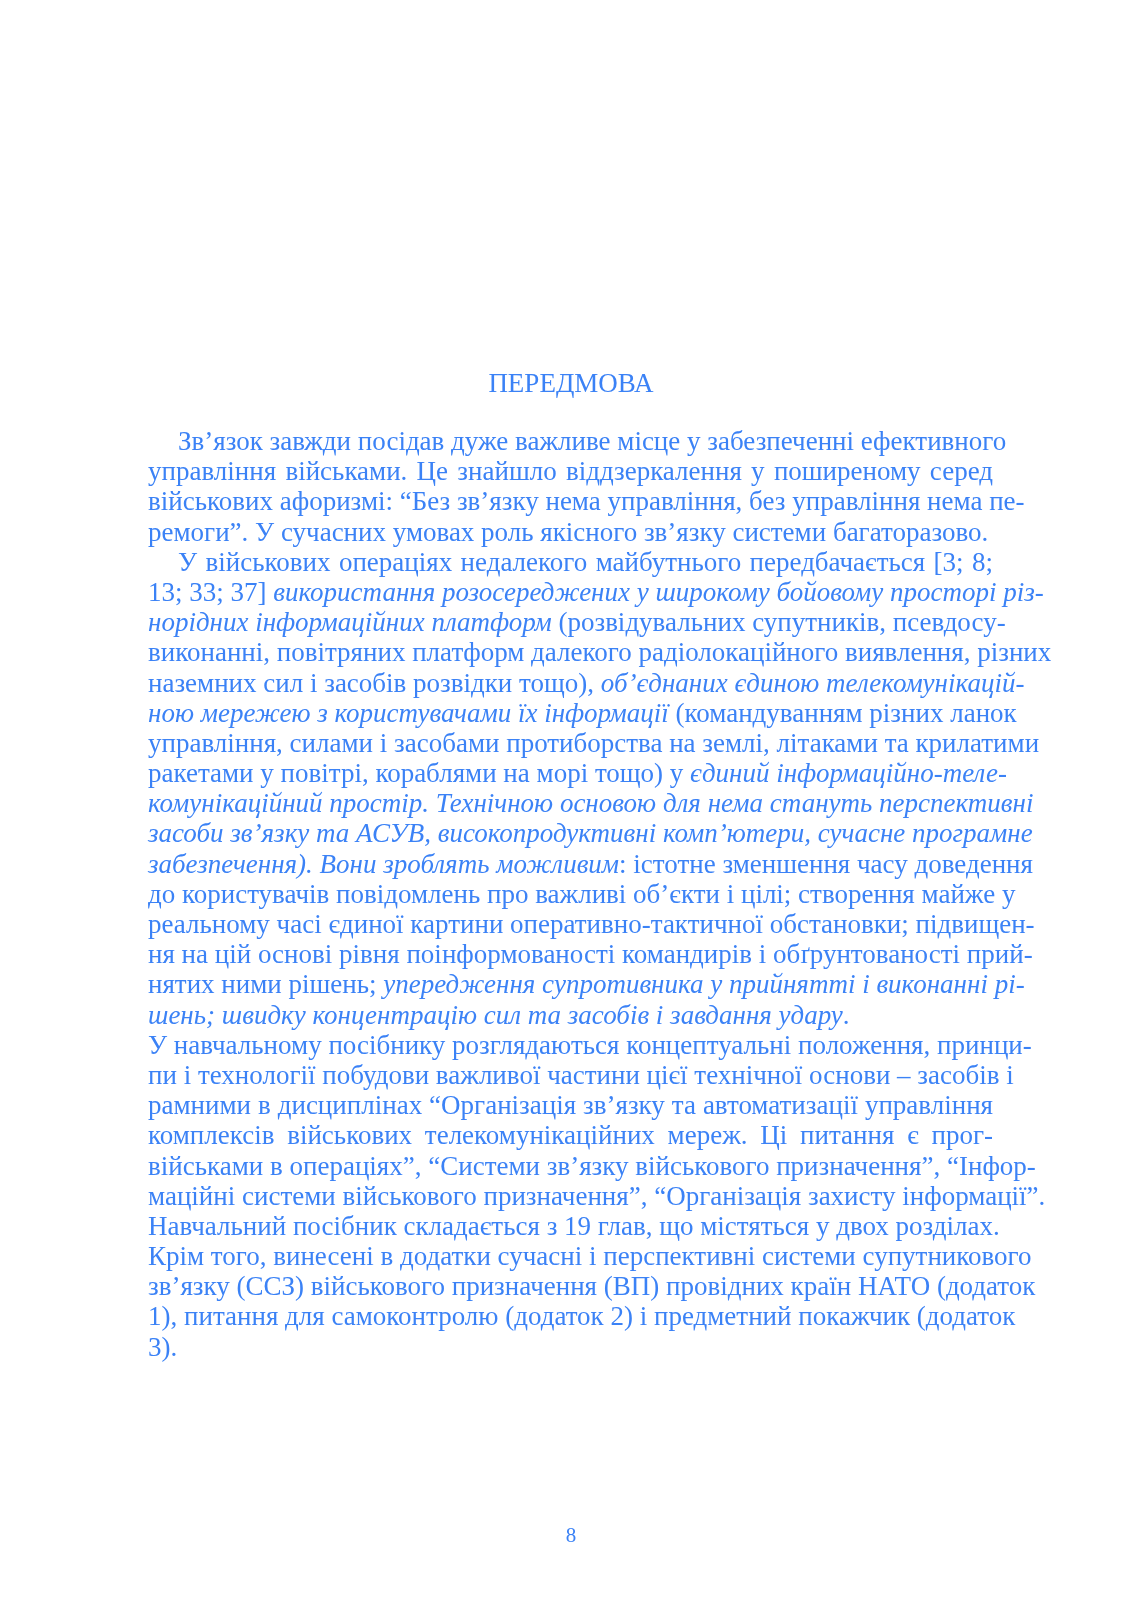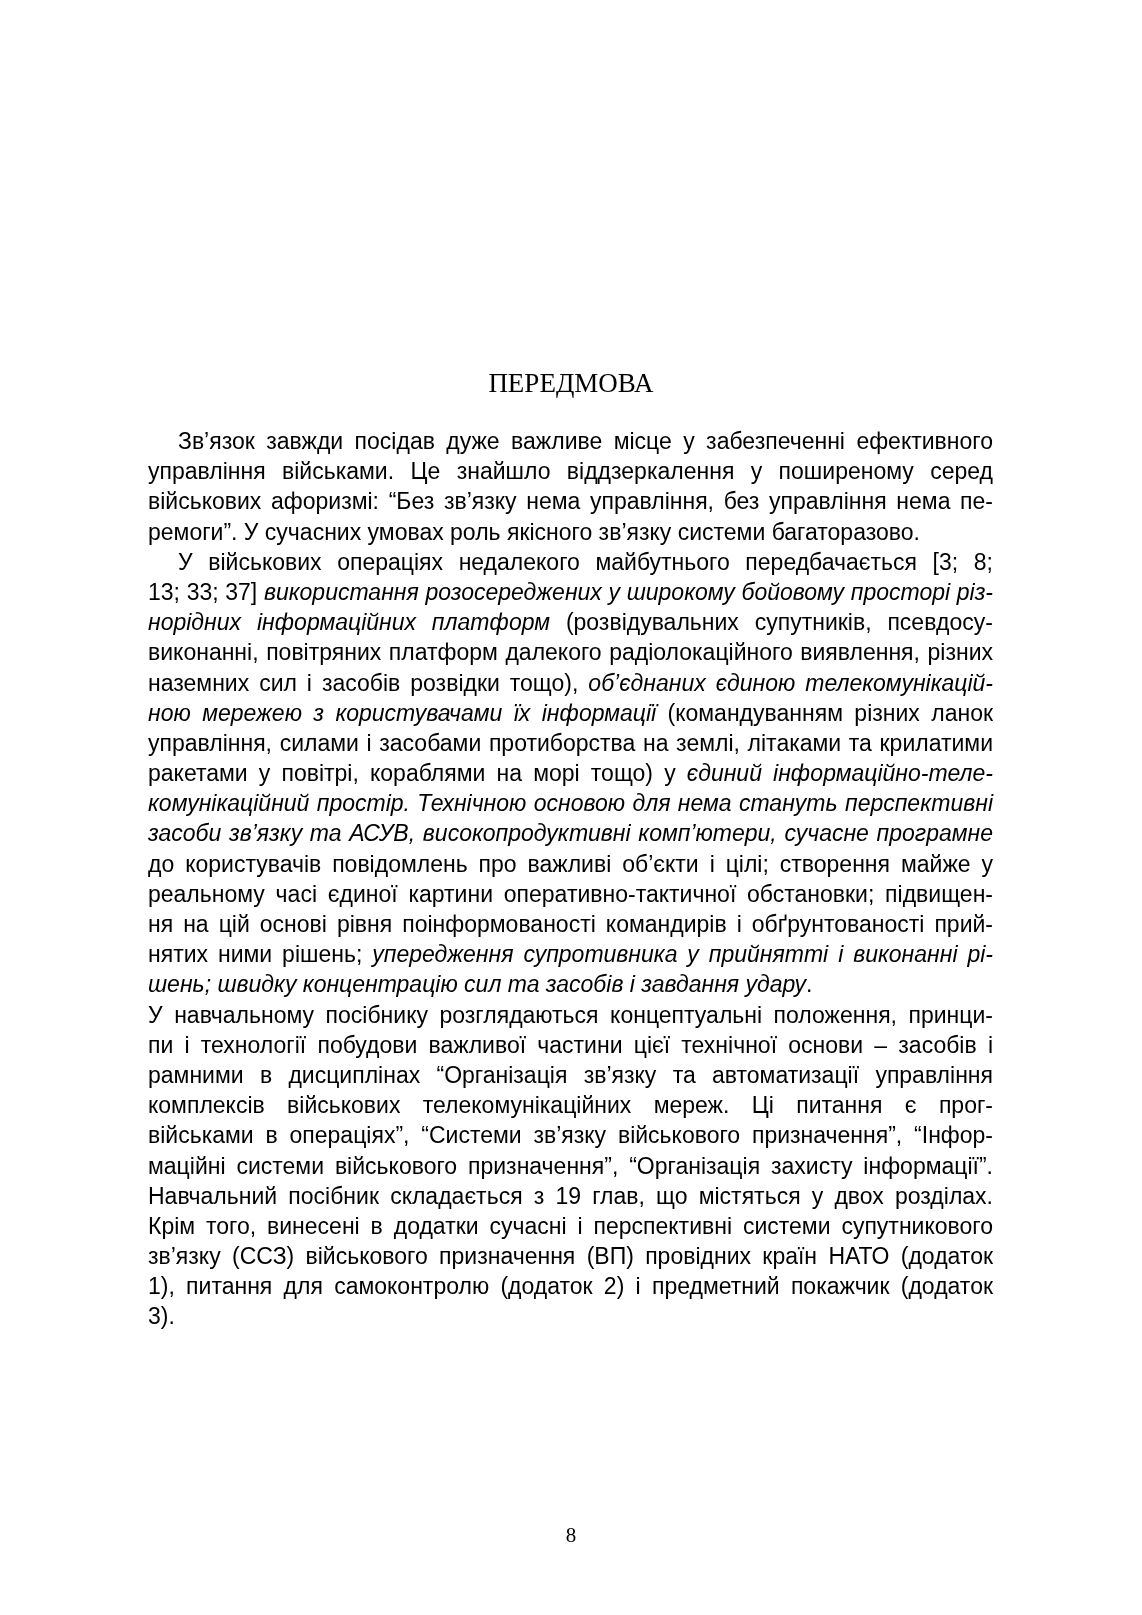--- a/index.html
+++ b/index.html
@@ -1,25 +1,25 @@
 <!DOCTYPE html>
 <html><head>
   <meta charset="utf-8">
   <style>
     html, body { margin: 0; padding: 0; background: #ffffff; }
     body { width: 1142px; height: 1615px; position: relative; overflow: hidden; }
-    .page { position: absolute; left: 0; top: 0; width: 1142px; height: 1615px; background: #fff; color: #000000; }
+    .page { position: absolute; left: 0; top: 0; width: 1142px; height: 1615px; background: #fff; color: #3b82f6; }
     .title {
       position: absolute; left: 0; width: 1142px; top: 366px;
       text-align: center; font-family: "Liberation Serif", serif; font-size: 27px;
       letter-spacing: 0px; line-height: 34px;
     }
     .body {
       position: absolute; left: 148px; top: 426px; width: 845px;
-      font-family: Liberation Sans, sans-serif; font-size: 23px; line-height: 30.2px;
+      font-family: Liberation Serif, serif; font-size: 27px; line-height: 30.2px;
     }
     .line { display: block; white-space: nowrap; text-align: justify; text-align-last: justify; height: 30.2px; }
     .line.last { text-align-last: left; }
     .line.indent { padding-left: 30px; }
     .line i { font-style: italic; }
     .pagenum {
       position: absolute; left: 0; width: 1142px; top: 1523px; text-align: center;
       font-family: "Liberation Serif", serif; font-size: 21px;
     }
   </style>
@@ -36,20 +36,21 @@
       <span class="line indent"><span>У військових операціях недалекого майбутнього передбачається [3; 8;</span></span>
       <span class="line"><span>13; 33; 37] </span><i>використання розосереджених у широкому бойовому просторі різ-</i></span>
       <span class="line"><i>норідних інформаційних платформ</i><span> (розвідувальних супутників, псевдосу-</span></span>
       <span class="line"><span>виконанні, повітряних платформ далекого радіолокаційного виявлення, різних</span></span>
       <span class="line"><span>наземних сил і засобів розвідки тощо), </span><i>об’єднаних єдиною телекомунікацій-</i></span>
       <span class="line"><i>ною мережею з користувачами їх інформації</i><span> (командуванням різних ланок</span></span>
       <span class="line"><span>управління, силами і засобами протиборства на землі, літаками та крилатими</span></span>
       <span class="line"><span>ракетами у повітрі, кораблями на морі тощо) у </span><i>єдиний інформаційно-теле-</i></span>
       <span class="line"><i>комунікаційний простір. Технічною основою для нема стануть перспективні</i></span>
       <span class="line"><i>засоби зв’язку та АСУВ, високопродуктивні комп’ютери, сучасне програмне</i></span>
+      <span class="line"><i>забезпечення). Вони зроблять можливим</i><span>: істотне зменшення часу доведення</span></span>
       <span class="line"><span>до користувачів повідомлень про важливі об’єкти і цілі; створення  майже у</span></span>
       <span class="line"><span>реальному часі єдиної картини оперативно-тактичної обстановки; підвищен-</span></span>
       <span class="line"><span>ня на цій основі рівня поінформованості командирів і обґрунтованості прий-</span></span>
       <span class="line"><span>нятих ними рішень; </span><i>упередження супротивника у прийнятті і виконанні рі-</i></span>
       <span class="line last"><i>шень; швидку концентрацію сил та засобів і завдання удару</i><span>.</span></span>
       <span class="line"><span>У навчальному посібнику розглядаються концептуальні положення, принци-</span></span>
       <span class="line"><span>пи і технології побудови важливої частини цієї технічної основи – засобів і</span></span>
       <span class="line"><span>рамними в дисциплінах “Організація зв’язку та автоматизації управління</span></span>
       <span class="line"><span>комплексів військових телекомунікаційних мереж. Ці питання є прог-</span></span>
       <span class="line"><span>військами в операціях”, “Системи зв’язку військового призначення”, “Інфор-</span></span>

